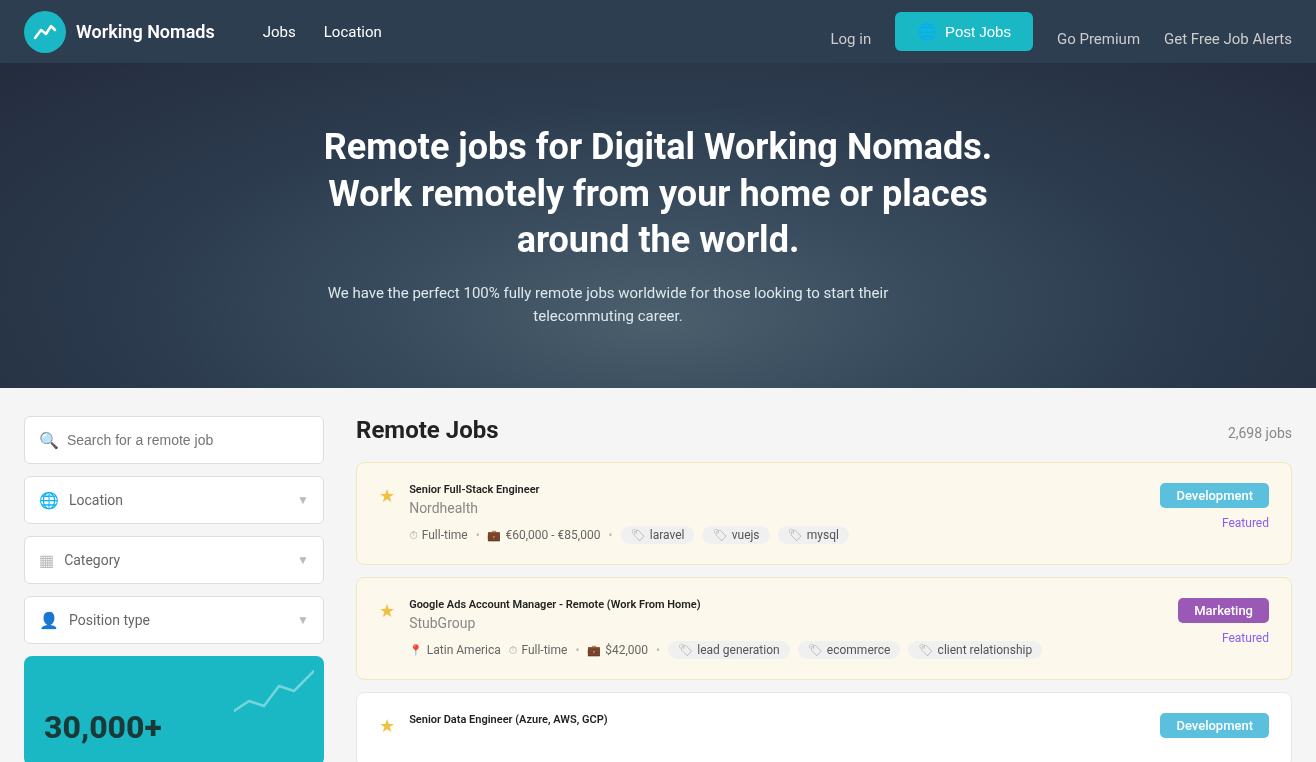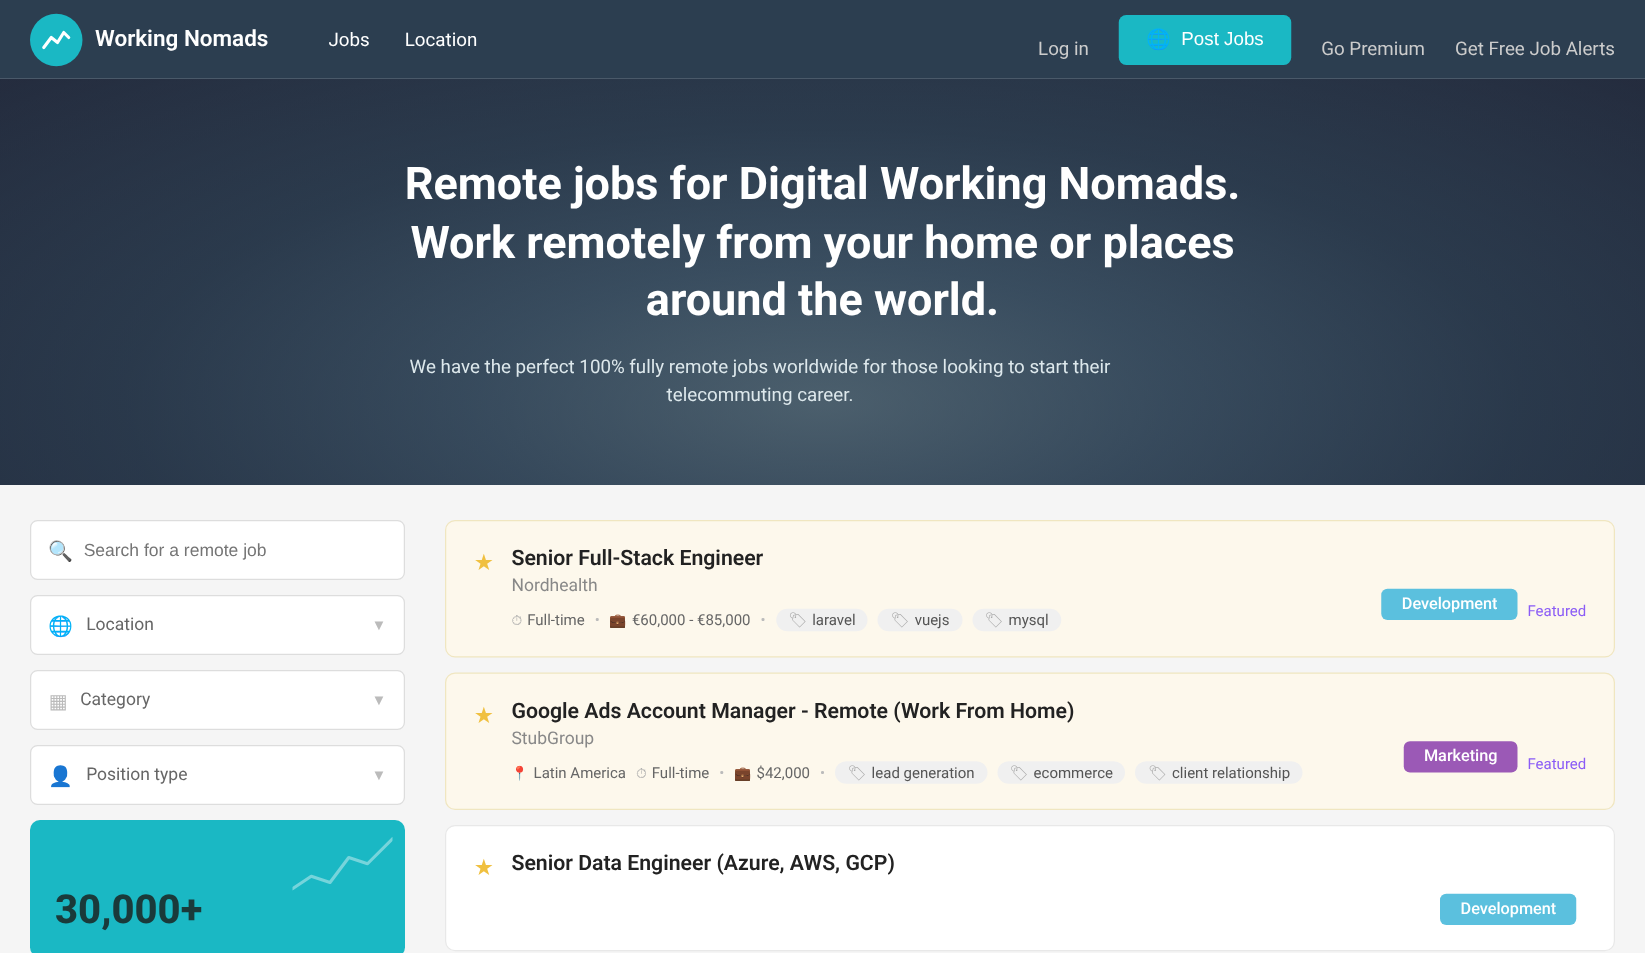--- a/index.html
+++ b/index.html
@@ -240,21 +240,21 @@
     .star-icon {
       color: #f0c040;
       font-size: 18px;
       flex-shrink: 0;
       margin-top: 2px;
     }
     .job-info {
       flex: 1;
     }
     .job-title {
-      font-size: 17px;
+      font-size: 11px;
       font-weight: 600;
       color: #222;
       margin-bottom: 4px;
     }
     .job-company {
       font-size: 14px;
       color: #888;
       margin-bottom: 10px;
     }
     .job-tags {
@@ -281,25 +281,24 @@
       font-size: 12px;
       color: #555;
       display: flex;
       align-items: center;
       gap: 4px;
     }
     .tag-pill .tag-icon { color: #aaa; }
     .dot { color: #bbb; font-size: 12px; }
     .job-meta-right {
       display: flex;
-      flex-direction: row;
+      flex-direction: column;
       align-items: flex-end;
       gap: 8px;
       flex-shrink: 0;
-      margin-top: 34px;
     }
     .badge {
       padding: 5px 16px;
       border-radius: 5px;
       font-size: 13px;
       font-weight: 500;
       color: white;
     }
     .badge-dev { background: #5bc0de; }
     .badge-marketing { background: #9b59b6; }
@@ -373,20 +372,24 @@
       <div class="promo-chart">
         <svg width="80" height="50" viewBox="0 0 80 50">
           <polyline points="0,45 15,35 30,40 45,20 60,25 80,5" stroke="white" stroke-width="2.5" fill="none" stroke-linecap="round" stroke-linejoin="round" opacity="0.8"></polyline>
         </svg>
       </div>
       <span class="promo-number">30,000+</span>
     </div>
   </aside>
 
   <section class="jobs-section">
+    <div class="jobs-header">
+      <h2 class="jobs-title">Remote Jobs</h2>
+      <span class="jobs-count">2,698 jobs</span>
+    </div>
 
     <div class="job-card featured">
       <span class="star-icon">★</span>
       <div class="job-info">
         <div class="job-title">Senior Full-Stack Engineer</div>
         <div class="job-company">Nordhealth</div>
         <div class="job-tags">
           <span class="job-tag">
             <span class="tag-icon">⏱</span>
             <span>Full-time</span>

